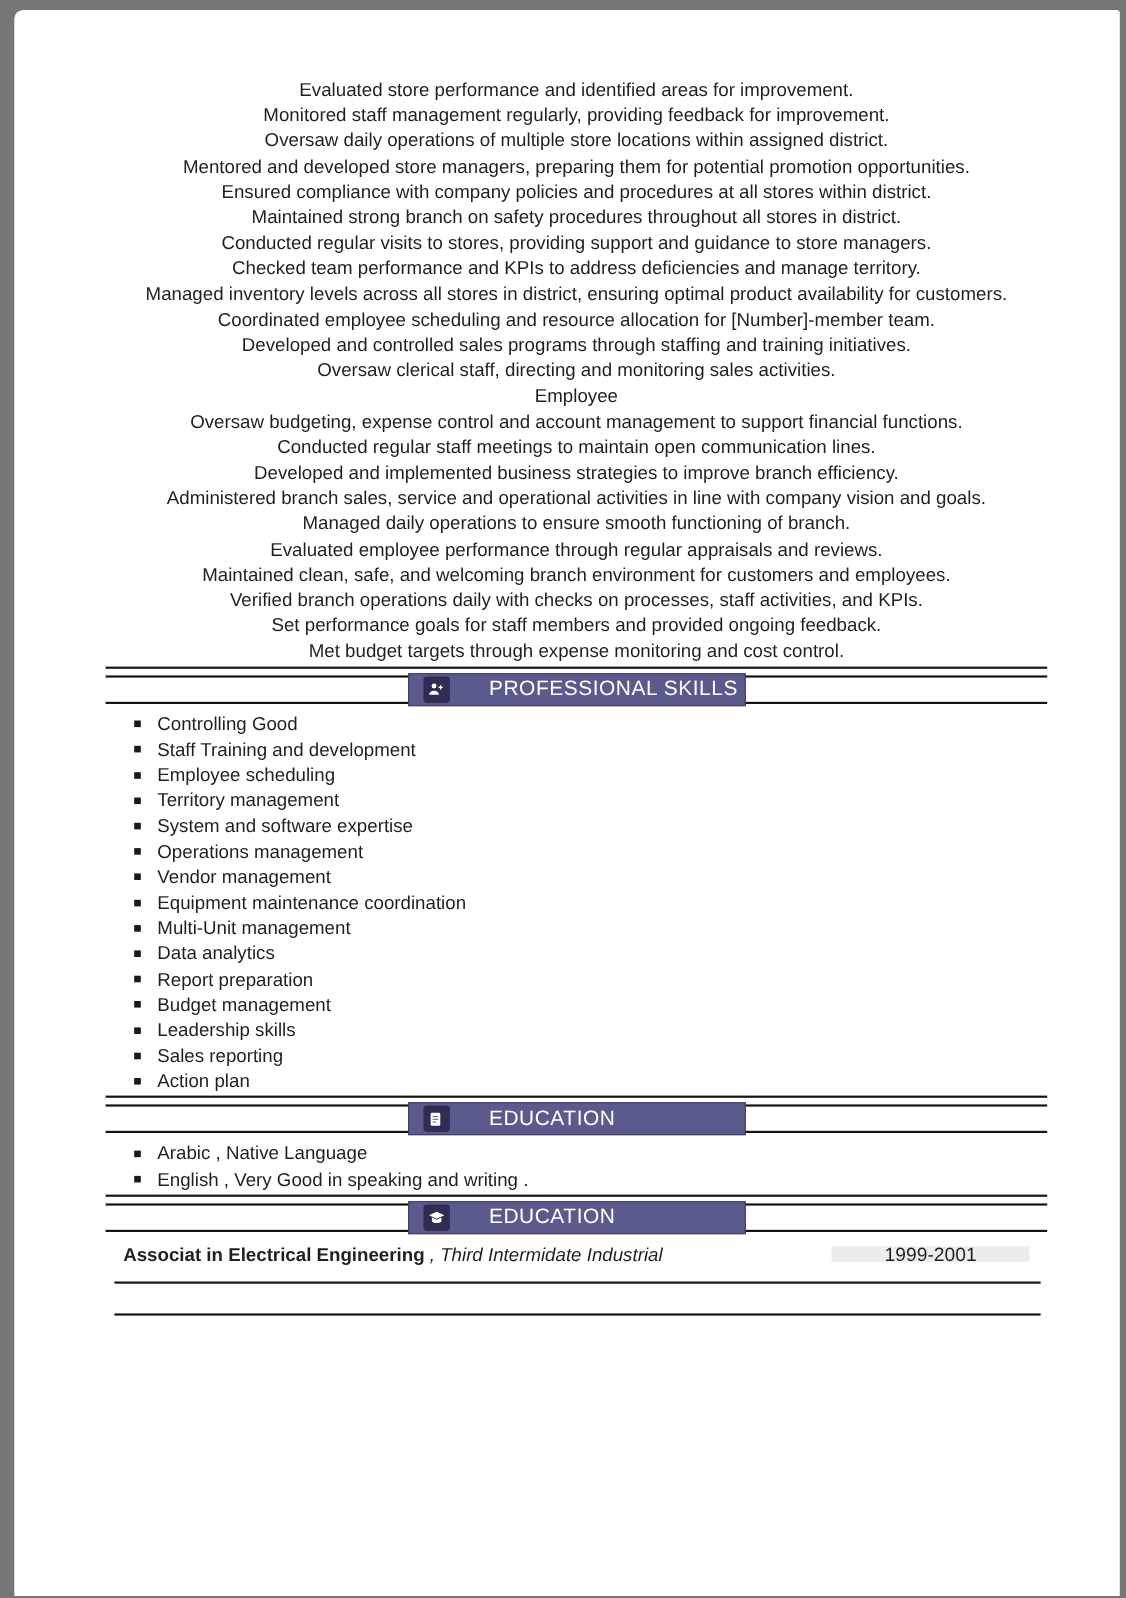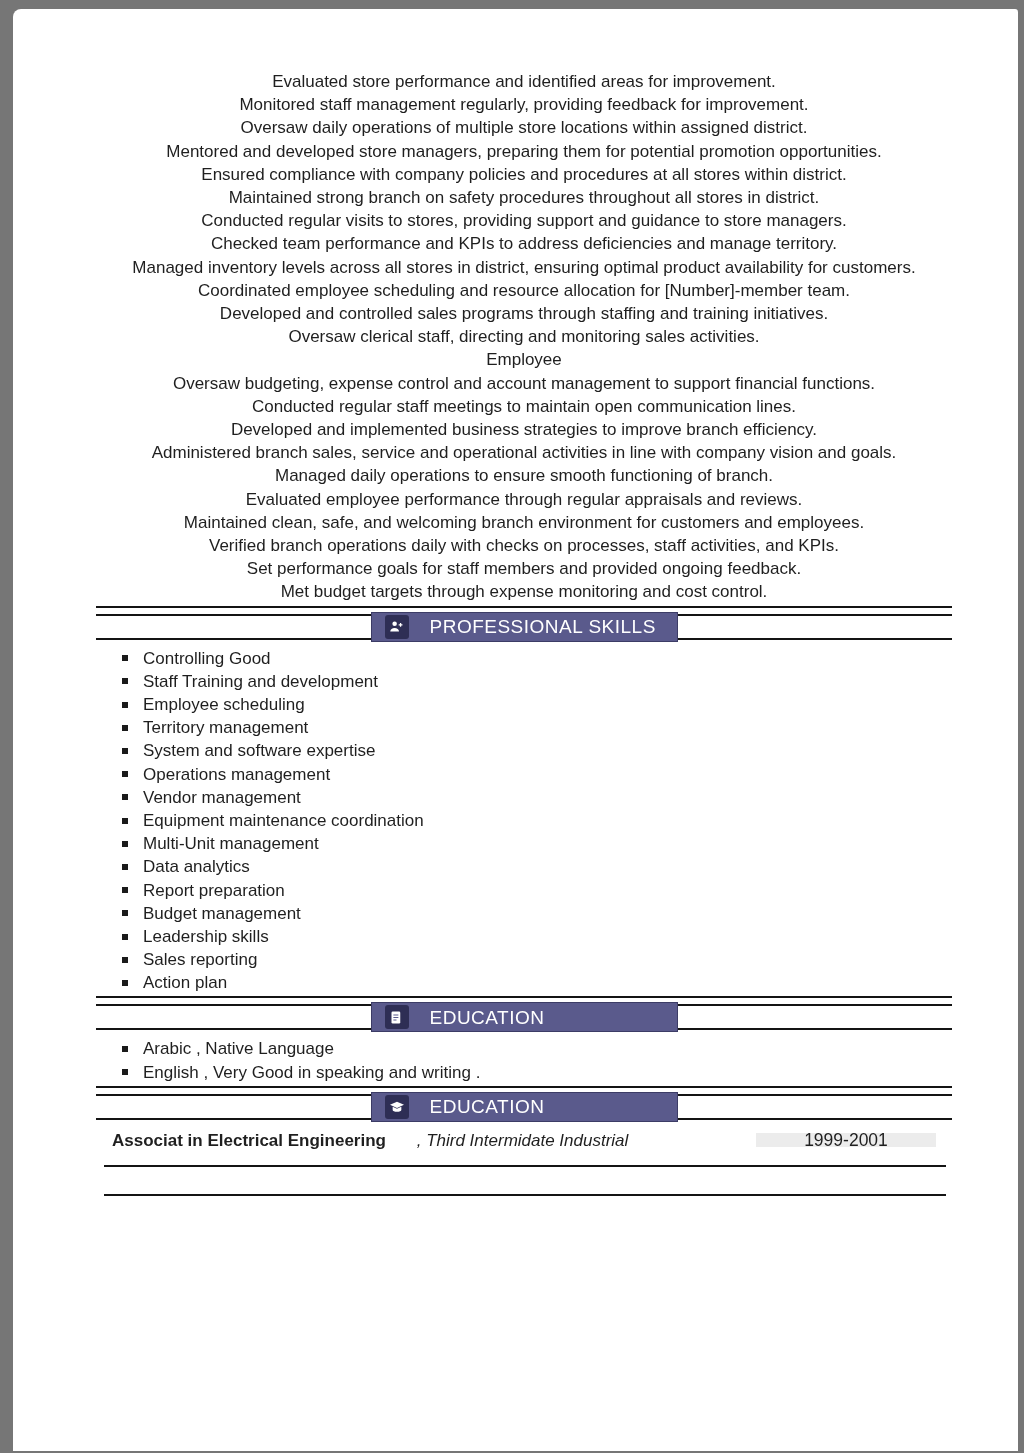--- a/index.html
+++ b/index.html
@@ -43,21 +43,21 @@
   }
   .banner{
     width:307px;
     height:30px;
     background:#5a5a8c;
     border:1px solid #3c3c66;
     box-sizing:border-box;
     display:flex;
     align-items:center;
     padding-left:13px;
-    gap:21px;
+    gap:36px;
     flex:0 0 auto;
   }
   .banner .title{
     color:#ffffff;
     font-size:19px;
     letter-spacing:0.5px;
     white-space:nowrap;
   }
   .icon-box{
     width:24px;height:24px;
@@ -81,21 +81,21 @@
     flex:0 0 auto;
   }
   
   .edu-row{
     display:flex;
     align-items:center;
     justify-content:space-between;
     margin-top:7px;
   }
   .edu-degree{font-weight:bold;}
-  .edu-program{font-style:italic;font-weight:normal;padding-left:26px;}
+  .edu-program{font-style:italic;font-weight:normal;}
   .date-box{
     width:180px;height:14px;
     background:#ececec;
     display:flex;align-items:center;justify-content:center;
     font-size:17.5px;
     flex:0 0 auto;
   }
   .bottom-rule-1{border-top:2px solid #141414;margin:13px -10px 0 -8px;height:0;}
   .bottom-rule-2{border-top:2px solid #141414;margin:27px -10px 0 -8px;height:0;}
 </style>

